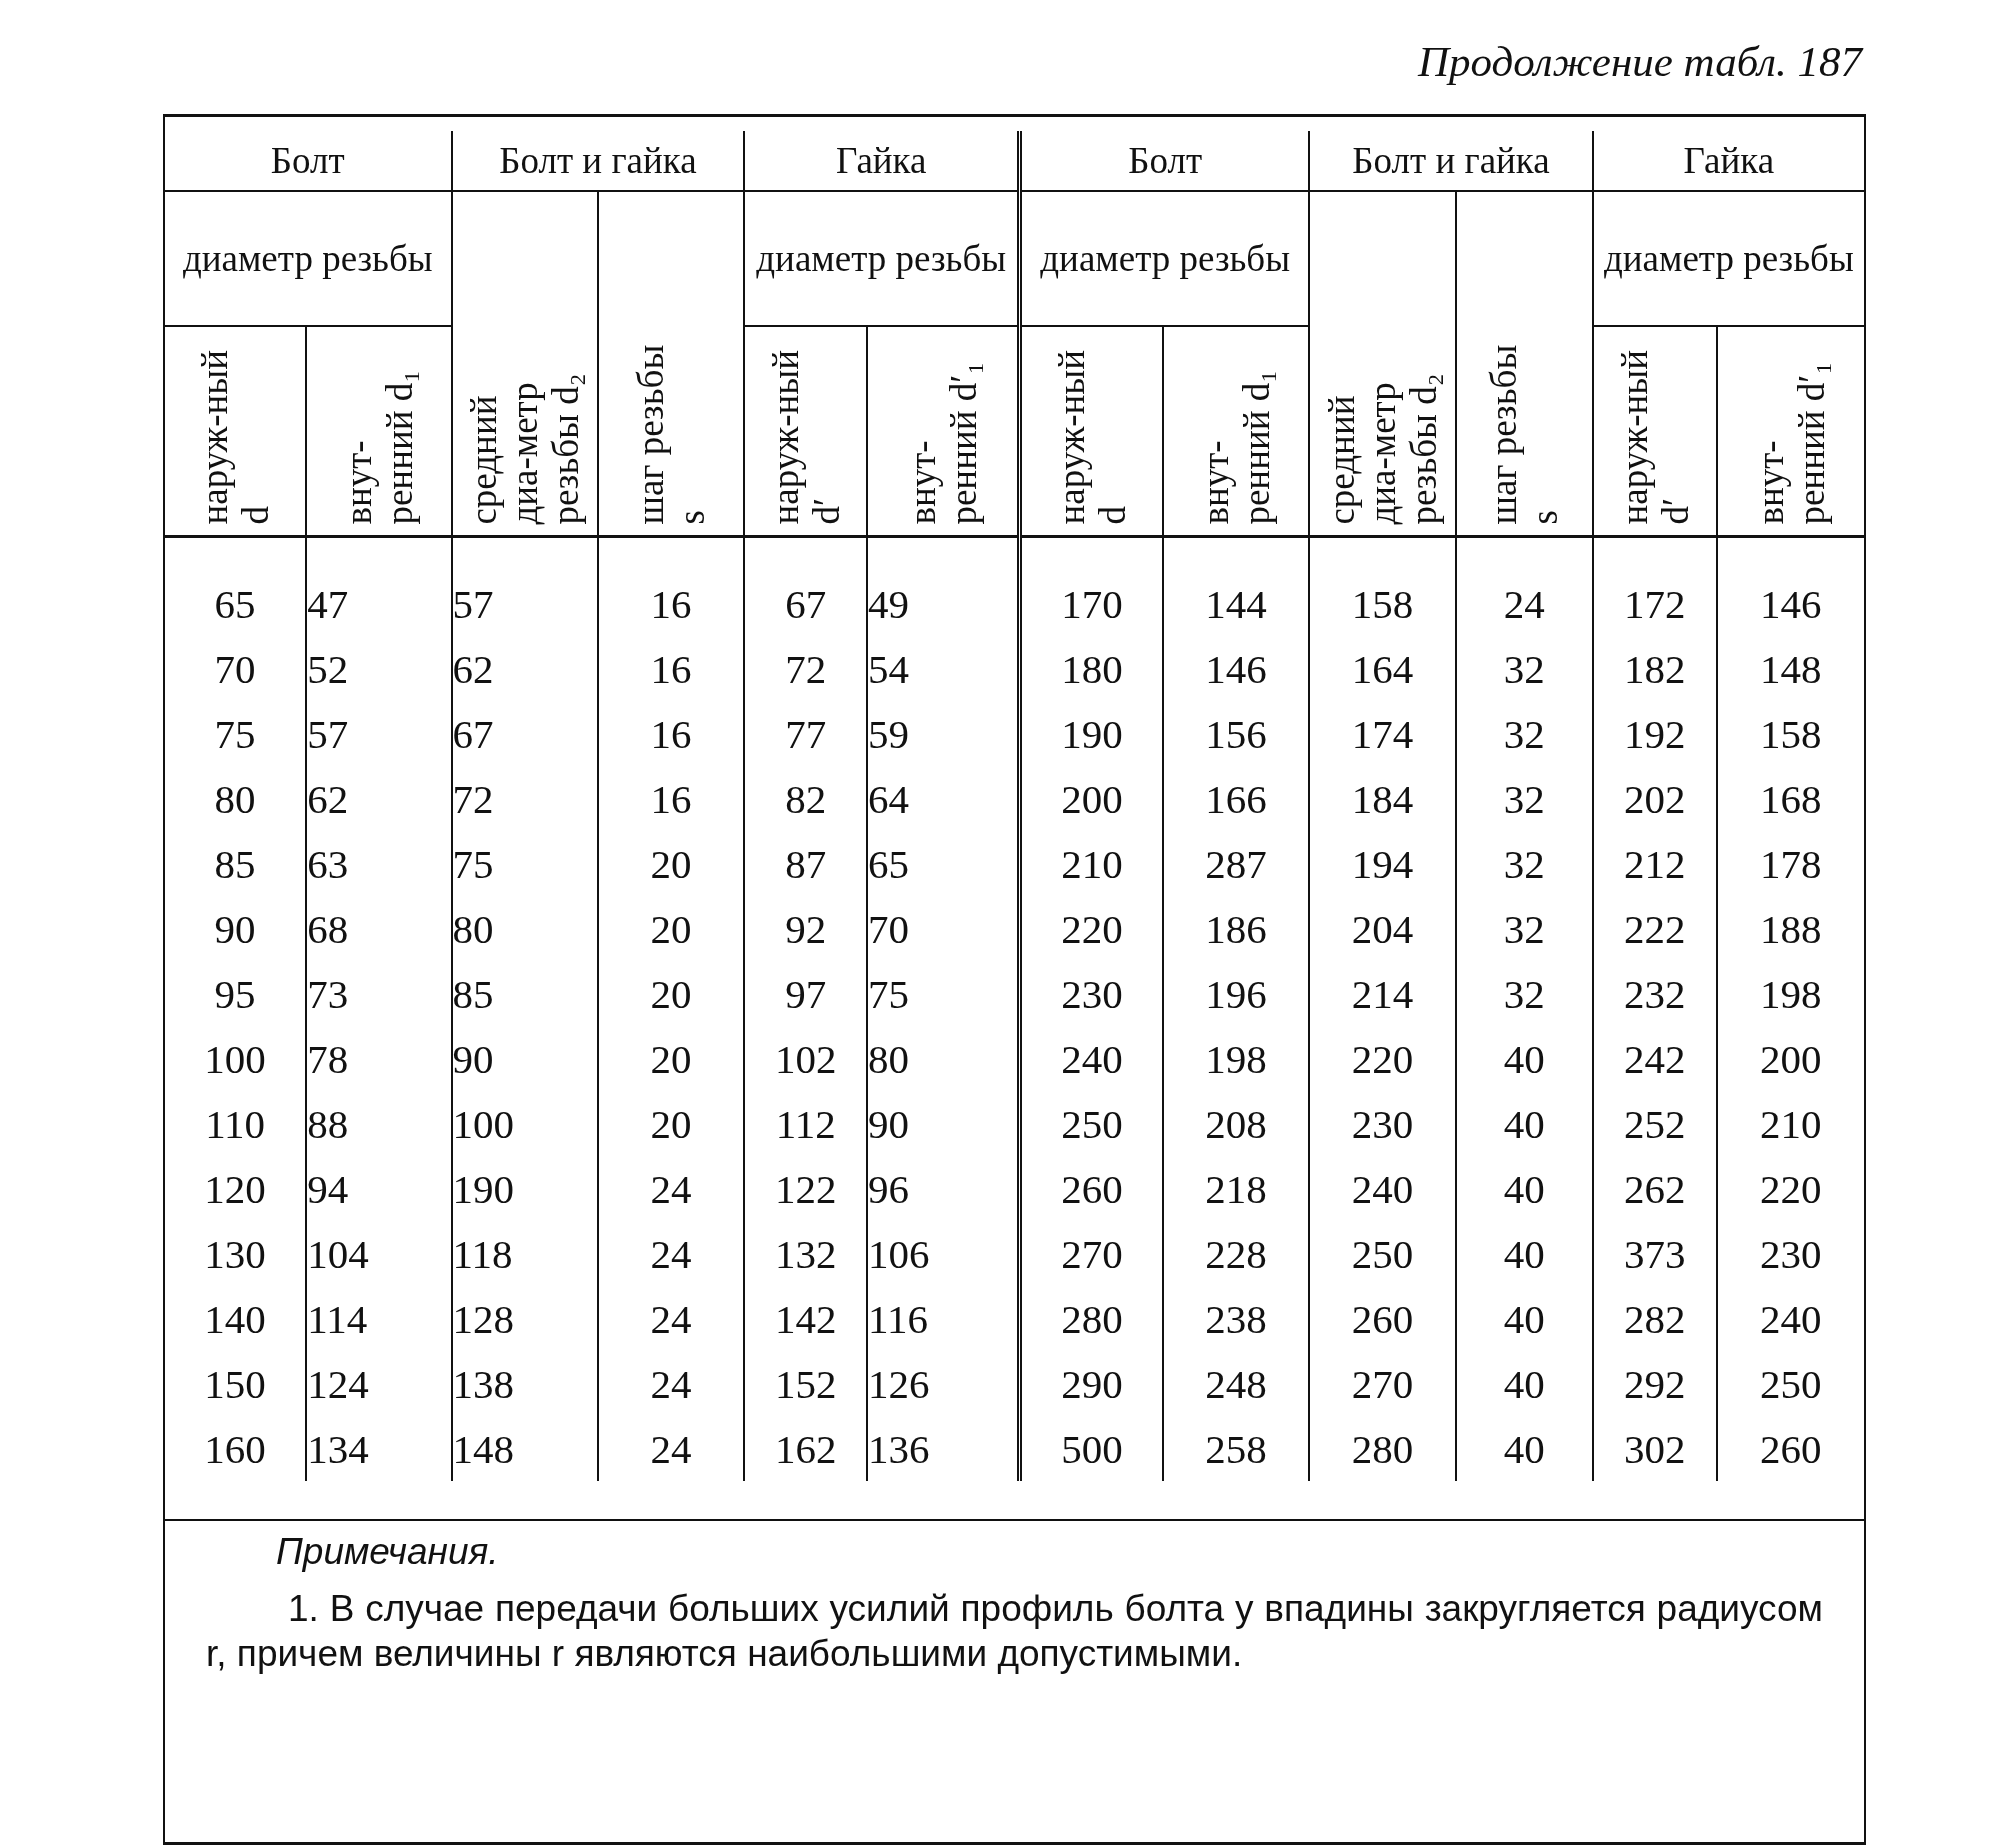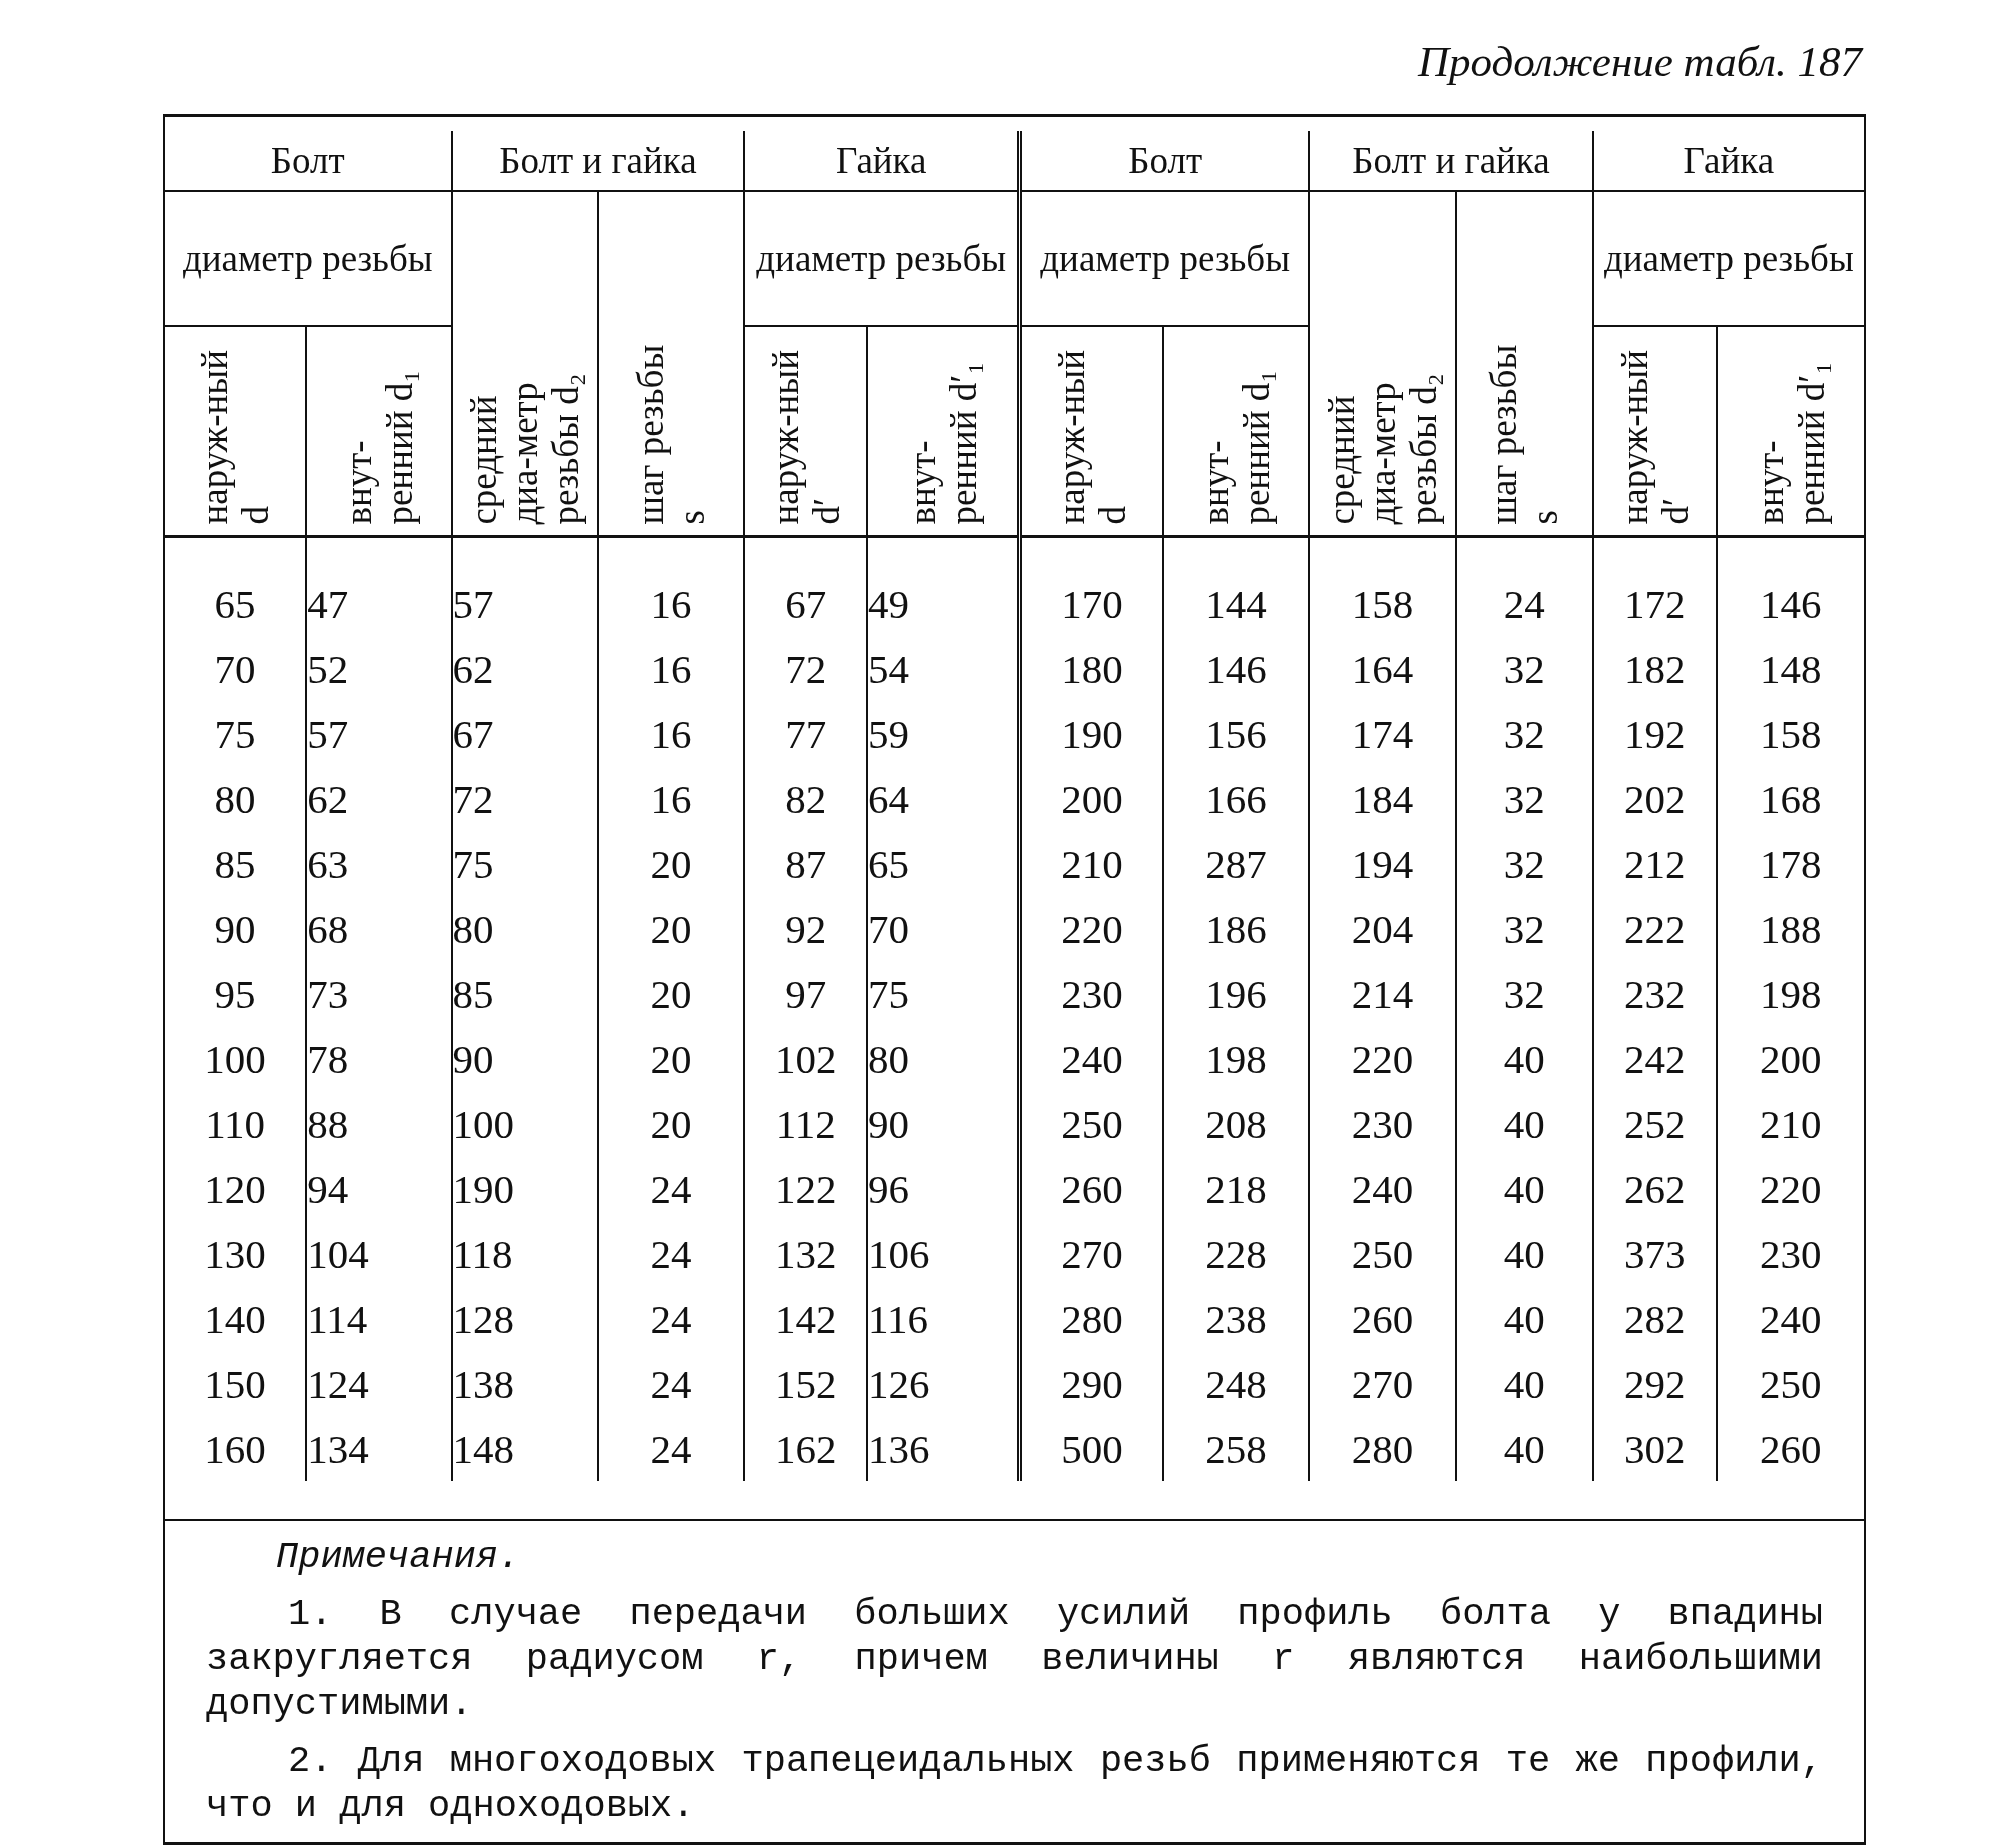--- a/index.html
+++ b/index.html
@@ -11,21 +11,21 @@
 th{font-size:37px;}
 .grp th{height:59px;border-bottom:2.9px solid #111;}
 .diam th.d{height:133px;border-bottom:2.9px solid #111;line-height:43px;}
 .rot{height:208px;border-bottom:3.9px solid #111;vertical-align:bottom;}
 .rot div{writing-mode:vertical-rl;transform:rotate(180deg);font-size:37px;line-height:41px;text-align:left;margin:0 auto;padding:9.8px 0;height:188px;}
 .vl{border-left:2px solid #111;}
 .dbl{border-left:5.9px double #111;}
 tbody td{font-size:41px;height:65px;}
 tbody tr:first-child td{padding-top:33px;}
 .num-r{text-align:left;padding-right:25.5px;}
-.notes{position:absolute;left:0;right:0;top:1402px;border-top:2.9px solid #111;padding:14px 29px 0 29px;font-size:37px;line-height:45px;font-family:Liberation Mono, monospace;text-align:justify;}
+.notes{position:absolute;left:0;right:0;top:1402px;border-top:2.9px solid #111;padding:8px 29px 0 29px;font-size:37px;line-height:45px;font-family:Liberation Sans, sans-serif;text-align:justify;}
 .notes .ttl{font-style:italic;padding-left:82px;margin-bottom:3.9px;}
 .notes p{margin:12px;text-indent:82px;}
 </style>
 </head>
 <body>
 
 <div class="caption">Продолжение табл. 187</div>
 
 <div class="frame">
 <table>
@@ -293,16 +293,15 @@
           <td class="vl">40</td>
           <td class="vl">302</td>
           <td class="vl">260</td>
         </tr>
       </tbody>
 </table>
 
 <div class="notes">
 <div class="ttl">Примечания.</div>
 <p>1. В случае передачи больших усилий профиль болта у впадины закругляется радиусом r, причем величины r являются наибольшими допустимыми.</p>
-<p>2. Для многоходовых трапецеидальных резьб применяются те же профили, что и для одноходовых.</p>
 </div>
 </div>
 
 
 </body></html>

